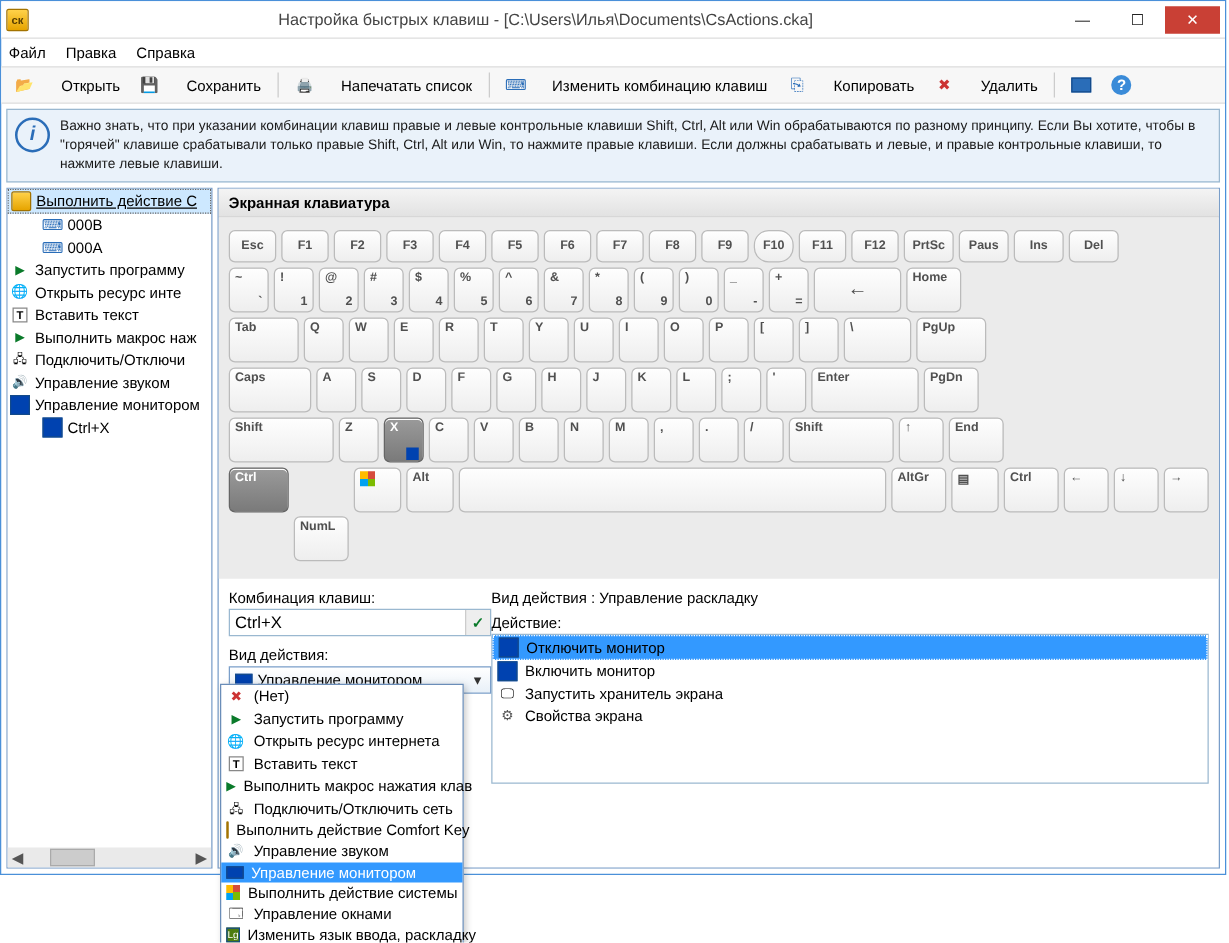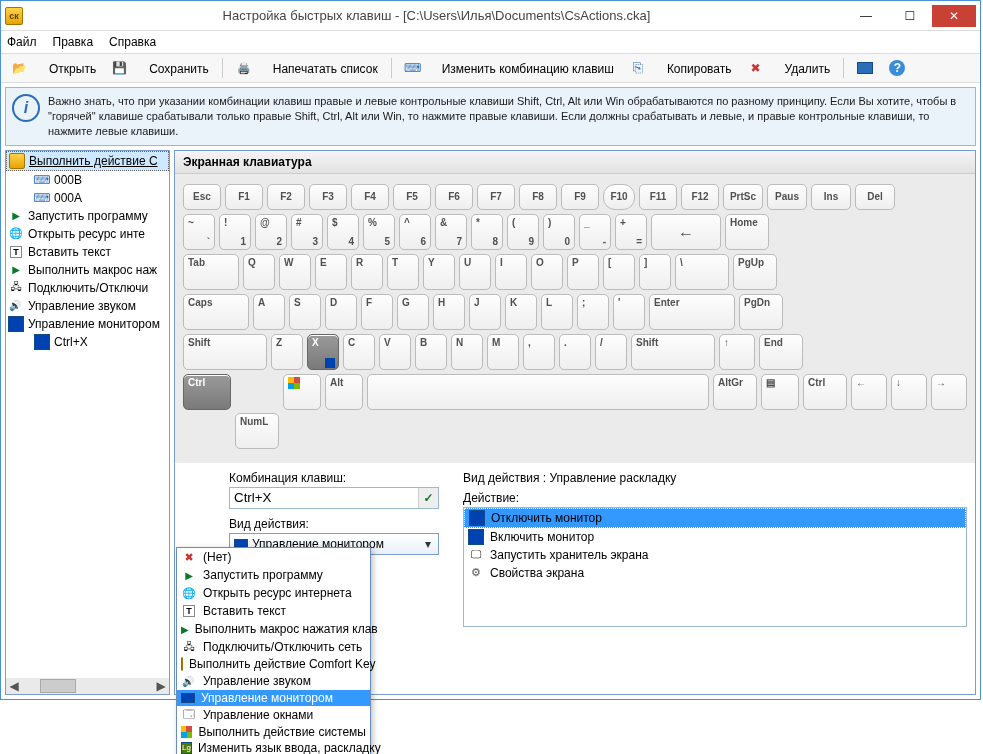--- a/index.html
+++ b/index.html
@@ -32,21 +32,21 @@
 .sb-scroll .arr { width: 16px; height: 16px; display: flex; align-items: center; justify-content: center; color: #555; }
 .content { flex: 1; display: flex; flex-direction: column; margin-left: 4px; border: 1px solid #7a9ec9; }
 .kbd-title { background: linear-gradient(#f4f4f4,#e2e2e2); padding: 4px 8px; font-weight: bold; border-bottom: 1px solid #ccc; }
 .kbd-area { background: #ebebeb; padding: 10px 8px; }
 .krow { display: flex; gap: 4px; margin-bottom: 4px; }
 .key { background: linear-gradient(#fefefe,#eee); border: 1px solid #bbb; border-radius: 5px; min-width: 32px; height: 36px; display: flex; flex-direction: column; align-items: flex-start; justify-content: flex-start; padding: 2px 4px; font-size: 10px; color: #505050; font-weight: bold; position: relative; box-shadow: inset 0 1px 0 #fff; }
 .key.small { height: 26px; font-size: 10px; justify-content: center; align-items: center; }
 .key .bot { position: absolute; bottom: 2px; right: 4px; font-size: 10px; }
 .key.pressed { background: linear-gradient(#9a9a9a,#7a7a7a); color: #fff; border-color: #666; }
 .key .kbic { position: absolute; bottom: 1px; right: 3px; width: 10px; height: 10px; background: #0042b0; }
-.lower { display: flex; padding: 8px; gap: 24px; margin-left: 46px; }
+.lower { display: flex; padding: 8px; gap: 0; }
 .lcol { width: 210px; position: relative; }
 .lbl { margin-bottom: 2px; }
 .inp { width: 100%; height: 22px; border: 1px solid #9ab8d0; padding: 0 24px 0 4px; background: #fff; }
 .inpwrap { position: relative; }
 .inpbtn { position: absolute; right: 1px; top: 1px; width: 20px; height: 20px; display: flex; align-items: center; justify-content: center; background: #eee; border-left: 1px solid #ccc; }
 .combo { width: 100%; height: 22px; border: 1px solid #7a9ec9; background: linear-gradient(#fff,#e8f0f8); display: flex; align-items: center; padding: 0 4px; gap: 4px; position: relative; }
 .combo .drop { position: absolute; right: 2px; top: 2px; bottom: 2px; width: 16px; display: flex; align-items: center; justify-content: center; color: #333; }
 .rcol { flex: 1; }
 .actlist { border: 1px solid #9ab8d0; height: 120px; background: #fff; }
 .actitem { display: flex; align-items: center; gap: 6px; padding: 1px 4px; }
@@ -246,21 +246,21 @@
             <div class="key">R</div>
             <div class="key">T</div>
             <div class="key">Y</div>
             <div class="key">U</div>
             <div class="key">I</div>
             <div class="key">O</div>
             <div class="key">P</div>
             <div class="key">[</div>
             <div class="key">]</div>
             <div class="key" style="width: 54px;">\</div>
-            <div class="key" style="width: 44px;">PgUp</div>
+            <div class="key" style="width: 56px;">PgUp</div>
           </div>
           <div class="krow">
             <div class="key" style="width: 66px;">Caps</div>
             <div class="key">A</div>
             <div class="key">S</div>
             <div class="key">D</div>
             <div class="key">F</div>
             <div class="key">G</div>
             <div class="key">H</div>
             <div class="key">J</div>
@@ -377,24 +377,24 @@
     </div>
     <div class="popitem">
       <span class="ic ic-sound"></span>
       <span>Управление звуком</span>
     </div>
     <div class="popitem sel">
       <span class="ic-mon"></span>
       <span>Управление монитором</span>
     </div>
     <div class="popitem">
+      <span class="ic-winlogo"></span>
+      <span>Выполнить действие системы</span>
+    </div>
+    <div class="popitem">
       <span class="ic ic-windows"></span>
       <span>Управление окнами</span>
     </div>
     <div class="popitem">
-      <span class="ic-winlogo"></span>
-      <span>Выполнить действие системы</span>
-    </div>
-    <div class="popitem">
       <span class="ic-lang">Lg</span>
       <span>Изменить язык ввода, раскладку</span>
     </div>
   </div>
 
 </body></html>

